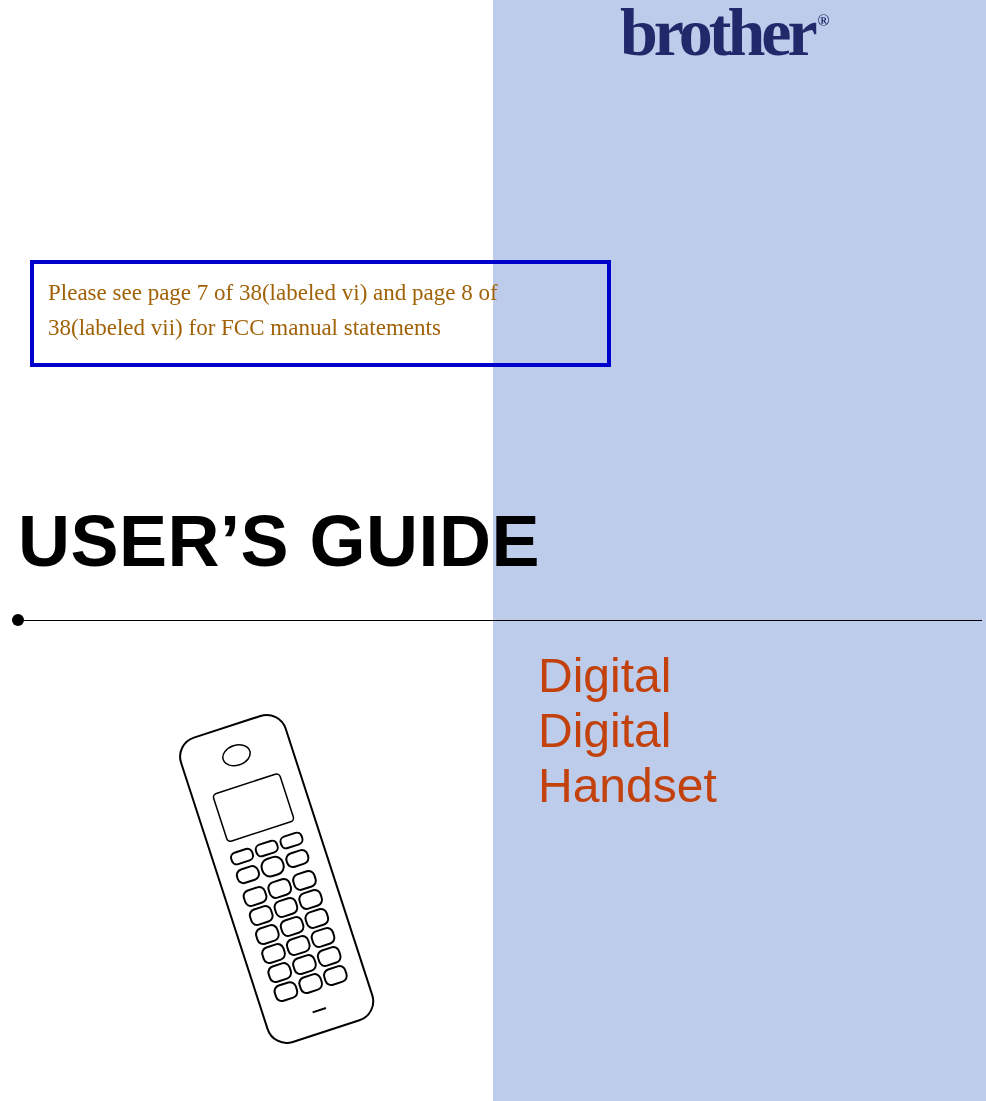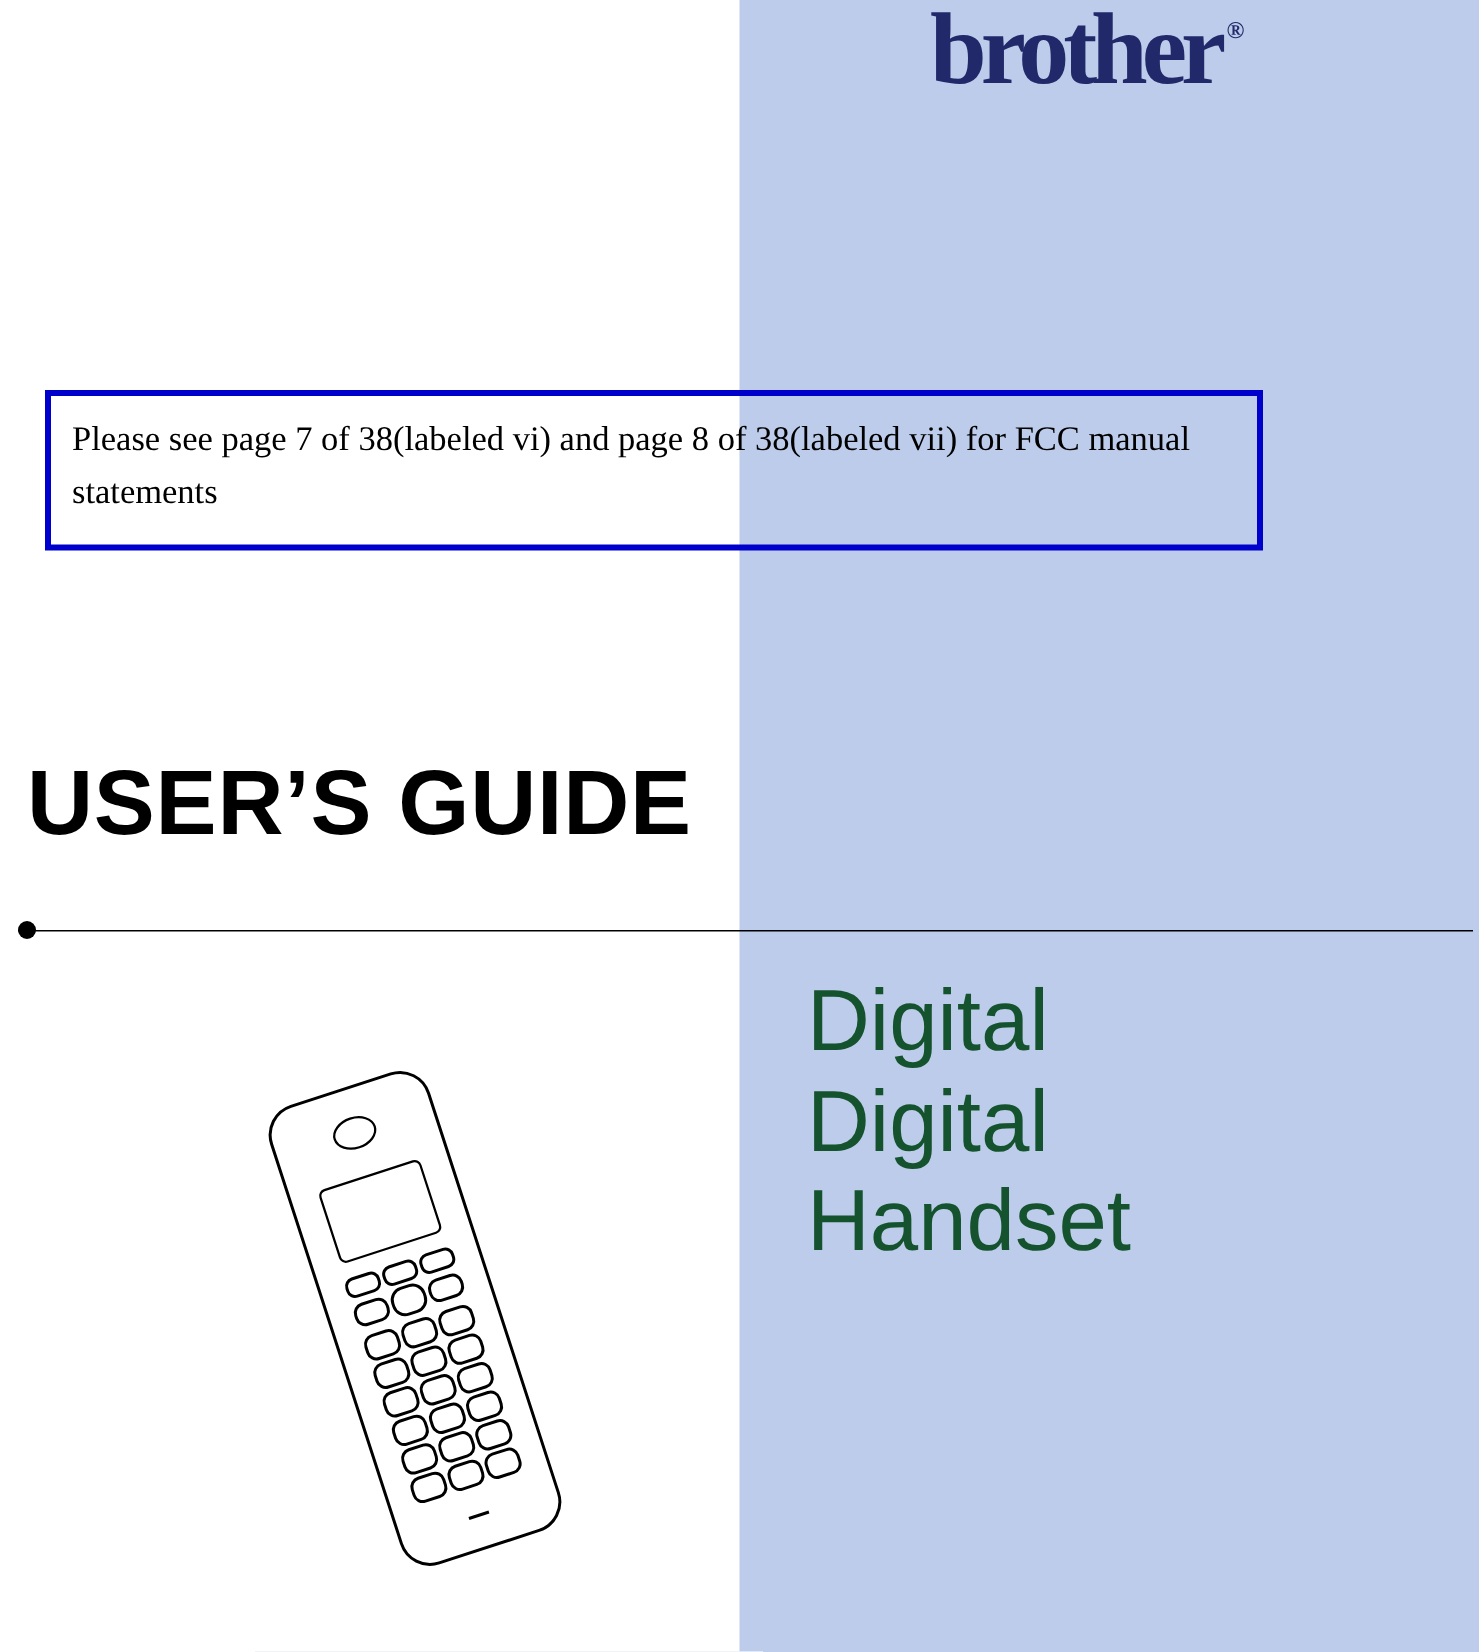--- a/index.html
+++ b/index.html
@@ -38,37 +38,37 @@
     font-size: 16px;
     vertical-align: top;
     position: relative;
     top: 10px;
     left: 4px;
   }
   .notice-box {
     position: absolute;
     top: 260px;
     left: 30px;
-    width: 812px;
+    width: 581px;
     border: 4px solid #0000cc;
     padding: 12px 14px 18px 14px;
     box-sizing: border-box;
-    color: #000000;
+    color: #a16207;
     font-size: 23px;
     line-height: 1.5;
     background: transparent;
   }
   .title-block {
     position: absolute;
     top: 500px;
     left: 18px;
   }
   .main-title {
     font-family: Arial, Helvetica, sans-serif;
-    font-size: 61px;
+    font-size: 72px;
     color: #000;
     margin: 0;
     letter-spacing: 0.5px;
   }
   .title-rule-wrap {
     position: absolute;
     top: 620px;
     left: 0;
     width: 986px;
   }
@@ -87,23 +87,23 @@
     top: 0;
     width: 970px;
     height: 1px;
     background: #000;
   }
   .subtitle {
     position: absolute;
     top: 648px;
     left: 538px;
     font-family: Arial, Helvetica, sans-serif;
-    font-size: 58px;
+    font-size: 48px;
     line-height: 1.15;
-    color: #14532d;
+    color: #c2410c;
   }
   
   .handset {
     position: absolute;
     top: 700px;
     left: 145px;
     width: 260px;
     height: 380px;
   }
 </style>

